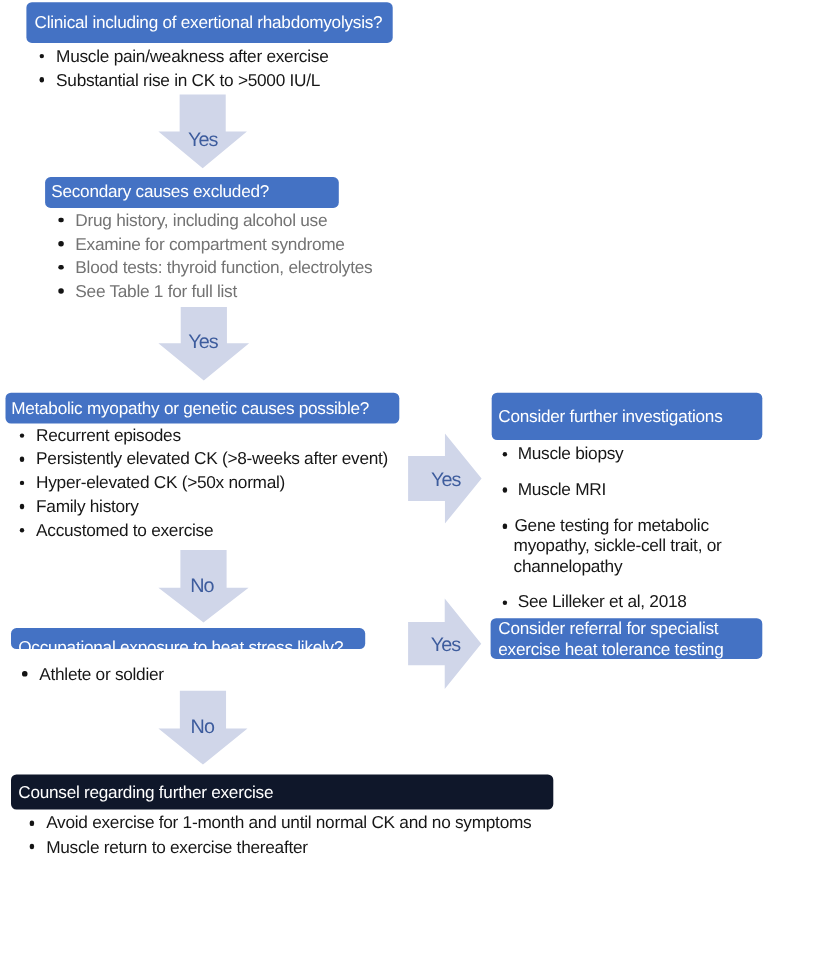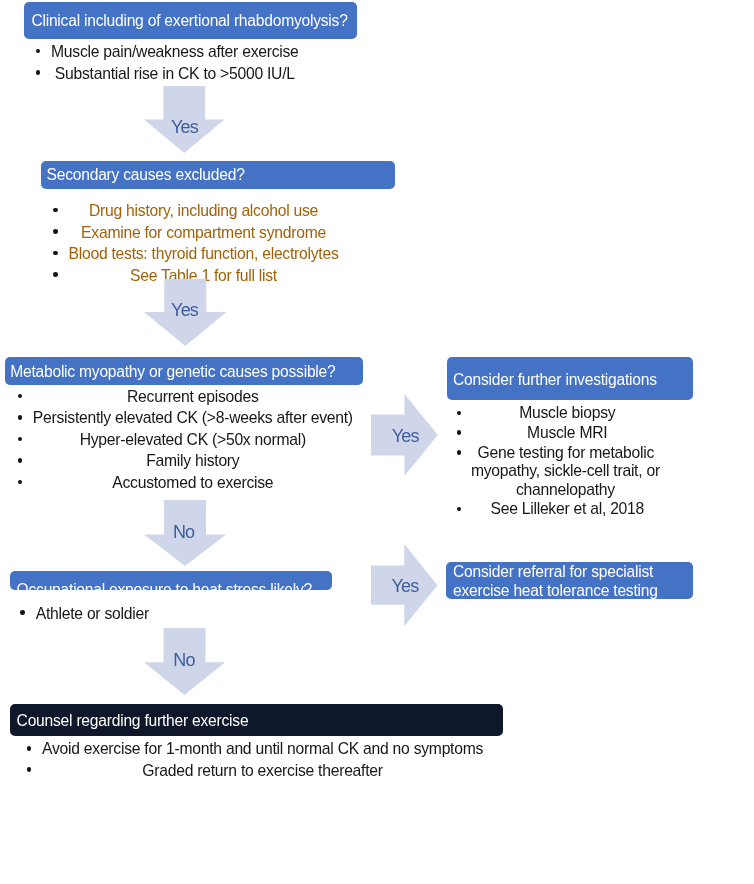--- a/index.html
+++ b/index.html
@@ -5,25 +5,25 @@
 <style>
   html,body{margin:0;padding:0;background:#fff;}
   body{width:754px;height:884px;position:relative;overflow:hidden;
        font-family:"Liberation Sans",sans-serif;-webkit-font-smoothing:antialiased;}
   .stage{position:absolute;left:0;top:0;width:754px;height:884px;
      transform:translateZ(0);}
   .hdr{position:absolute;background:#4472c4;border-radius:5px;color:#fff;
        font-size:15.6px;letter-spacing:-0.22px;line-height:1;display:flex;align-items:center;box-sizing:border-box;}
   .hdr.two{line-height:18.2px;}
   .bul{position:absolute;font-size:15.7px;letter-spacing:-0.25px;color:#171717;line-height:21.5px;}
-  .bul .li{position:relative;white-space:nowrap;text-align:center;}
+  .bul .li{position:relative;white-space:nowrap;}
   .bul .li .dot{position:absolute;left:-15.3px;top:7.8px;
      width:4.7px;height:4.7px;border-radius:50%;background:#141414;}
   .bul.b4{line-height:18.6px;}
-  .bul.b4 .li{margin-top:1px;}
+  .bul.b4 .li{margin-top:14px;}
   .bul.b4 .li:first-child{margin-top:0;}
   .bul.b4 .li .dot{top:6.4px;left:-14.1px;}
   .bul .li.wrap{white-space:normal;width:197px;text-indent:0.8px;margin-left:-3.7px;}
   .bul .li.wrap .dot{left:-10.4px;text-indent:0;}
   svg.arw{position:absolute;overflow:visible;}
   .arwtxt{position:absolute;color:#3d5c9d;font-size:18px;letter-spacing:-0.8px;line-height:1;
      transform:translateZ(0);}
 </style>
 </head>
 <body>
@@ -31,24 +31,24 @@
 <div class="stage">
 
   <div class="hdr" style="left: 24px; top: 2px; width: 333px; height: 37px; padding-left: 7.4px; padding-top: 1.4px; background-color: rgb(68, 114, 196); color: rgb(255, 255, 255);">
     <span>Clinical including of exertional rhabdomyolysis?</span>
   </div>
   <div class="bul" style="left: 51px; top: 41px; color: rgb(23, 23, 23);">
     <div class="li"><span class="dot"></span><span>Muscle pain/weakness after exercise</span></div>
     <div class="li"><span class="dot"></span><span>Substantial rise in CK to &gt;5000 IU/L</span></div>
   </div>
 
-  <div class="hdr" style="left: 41px; top: 160.5px; width: 354px; height: 28px; padding-left: 5.6px; padding-top: 1.4px; background-color: rgb(68, 114, 196); color: rgb(255, 255, 255);">
+  <div class="hdr" style="left: 41px; top: 160.5px; width: 267px; height: 28px; padding-left: 5.6px; padding-top: 1.4px; background-color: rgb(68, 114, 196); color: rgb(255, 255, 255);">
     <span>Secondary causes excluded?</span>
   </div>
-  <div class="bul" style="left: 68.5px; top: 200px; color: #a16207;">
+  <div class="bul" style="left: 68.5px; top: 190px; color: #737373;">
     <div class="li"><span class="dot"></span><span>Drug history, including alcohol use</span></div>
     <div class="li"><span class="dot"></span><span>Examine for compartment syndrome</span></div>
     <div class="li"><span class="dot"></span><span>Blood tests: thyroid function, electrolytes</span></div>
     <div class="li"><span class="dot"></span><span>See Table 1 for full list</span></div>
   </div>
 
   <div class="hdr" style="left: 5px; top: 356.7px; width: 358px; height: 28.2px; padding-left: 5.2px; padding-top: 1.6px; background-color: rgb(68, 114, 196); color: rgb(255, 255, 255);">
     <span>Metabolic myopathy or genetic causes possible?</span>
   </div>
   <div class="bul" style="left: 32.8px; top: 385.8px; color: rgb(23, 23, 23);">
@@ -78,21 +78,21 @@
 
   <div class="hdr two" style="left: 446px; top: 562px; width: 247px; height: 37px; padding-left: 7px; padding-right: 7px; padding-top: 2px; background-color: rgb(68, 114, 196); color: rgb(255, 255, 255);">
     <span>Consider referral for specialist exercise heat tolerance testing</span>
   </div>
 
   <div class="hdr" style="left: 10px; top: 704px; width: 493px; height: 32px; padding-left: 6.6px; padding-top: 2.4px; background-color: #0f172a; color: rgb(255, 255, 255);">
     <span>Counsel regarding further exercise</span>
   </div>
   <div class="bul" style="left: 42px; top: 738.2px; color: rgb(23, 23, 23);">
     <div class="li"><span class="dot"></span><span>Avoid exercise for 1-month and until normal CK and no symptoms</span></div>
-    <div class="li"><span class="dot"></span><span>Graded return to exercise thereafter</span></div>
+    <div class="li"><span class="dot"></span><span>Muscle return to exercise thereafter</span></div>
   </div>
 
   <svg class="arw" style="left:144px;top:86px;" width="80.5" height="67" viewBox="0 0 80.5 67">
     <path d="M19.3 0 H61.2 V33.5 H80.5 L40.25 67 L0 33.5 H19.3 Z" fill="#d0d6e9"></path>
   </svg>
   <div class="arwtxt" style="left: 170.9px; top: 118.3px; color: rgb(61, 92, 157);">Yes</div>
 
   <svg class="arw" style="left:143.5px;top:278.5px;" width="82.5" height="67" viewBox="0 0 82.5 67">
     <path d="M20.3 0 H62.3 V33.1 H82.5 L41.25 67 L0 33.1 H20.3 Z" fill="#d0d6e9"></path>
   </svg>

